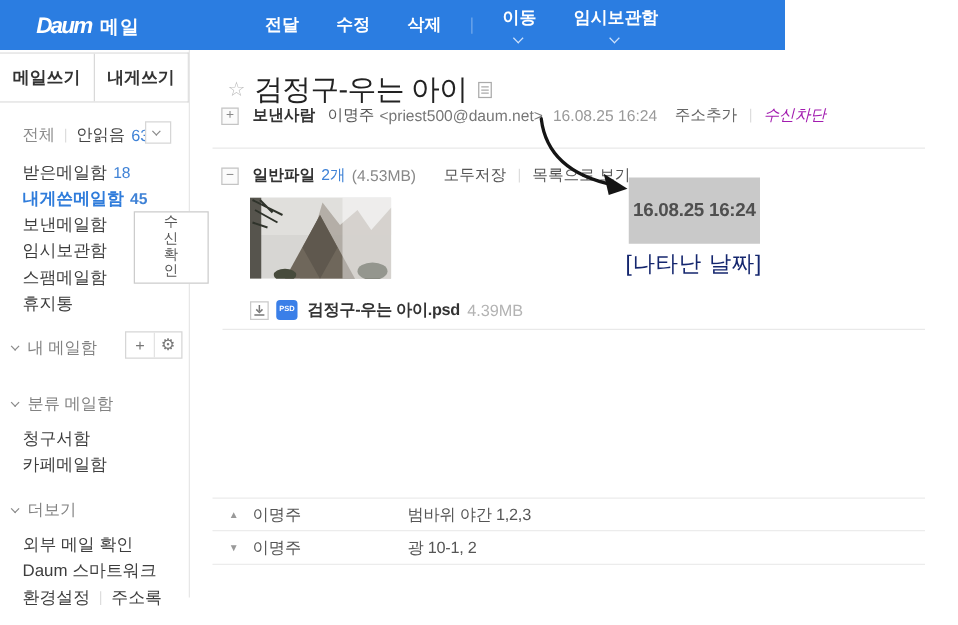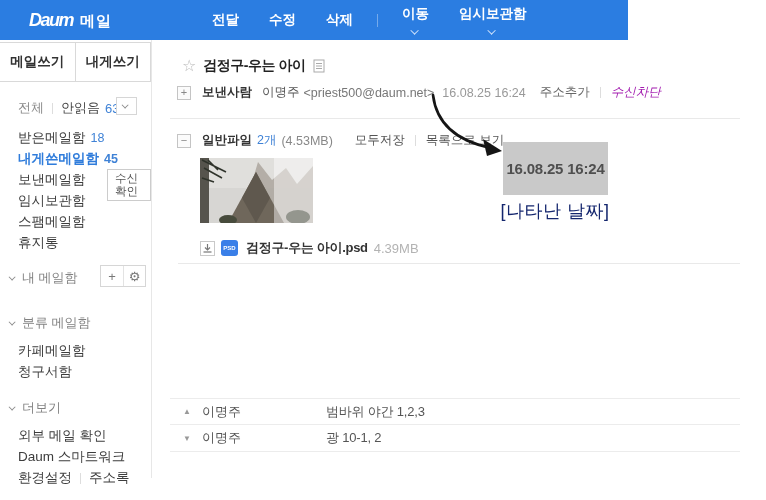--- a/index.html
+++ b/index.html
@@ -34,37 +34,37 @@
   .fdiv { width:1px; height:11px; background:#ddd; margin:0 8px; }
   .filter-unread { color:#444; cursor:pointer; }
   .count { color:#3f82d6; margin-left:5px; }
   .chevbox { position:absolute; right:14px; top:-2px; width:21px; height:18px; border:1px solid #d6d6d6;
              display:flex; align-items:center; justify-content:center; background:#fff; cursor:pointer; }
   .folders { margin:10px 0 0 18px; }
   .folder { display:flex; align-items:center; height:21px; font-size:13.5px; color:#3d3d3d; cursor:pointer; position:relative; }
   .folder .count { font-size:12.5px; }
   .folder.sel { color:#2f7cdb; font-weight:bold; }
   .btn-sm { position:absolute; left:89px; top:0px; border:1px solid #ccc; background:#fff; color:#555;
-            font-size:11.5px; padding:2px 7px; cursor:pointer; line-height:13px; }
+            font-size:11.5px; padding:2px 23px; cursor:pointer; line-height:13px; }
   .sect { display:flex; align-items:center; margin:0 0 0 11px; font-size:13px; color:#828282; cursor:pointer; position:relative; }
   .sect .chev-g { margin-right:6px; }
   .toolbox { position:absolute; left:89px; top:-4px; display:flex; border:1px solid #d6d6d6; background:#fff; }
   .toolbox span { width:22px; height:20px; display:flex; align-items:center; justify-content:center;
                   color:#777; font-size:13px; cursor:pointer; }
   .toolbox span + span { border-left:1px solid #e3e3e3; }
   .subitems { margin:8px 0 0 18px; }
   .subitem { height:21px; display:flex; align-items:center; font-size:13.5px; color:#3d3d3d; cursor:pointer; }
   .side-footer { display:flex; align-items:center; margin:2px 0 0 18px; font-size:13.5px; color:#3d3d3d; }
   .side-footer span { cursor:pointer; }
 
   
   .content { position:absolute; left:168px; top:40px; width:572px; height:440px; }
   .subject-row { position:absolute; left:14px; top:16px; display:flex; align-items:center; }
   .star { color:#bcbcbc; font-size:16px; margin-right:7px; cursor:pointer; }
-  .subject { font-size:14px; font-weight:bold; color:#222; letter-spacing:-0.5px; }
+  .subject { font-size:23px; font-weight:normal; color:#222; letter-spacing:-0.5px; }
   .copy-ic { margin-left:8px; cursor:pointer; display:inline-flex; }
   .sender-row { position:absolute; left:9px; top:44px; display:flex; align-items:center; font-size:12.5px; }
   .sqbox { width:14px; height:14px; border:1px solid #c4c4c4; background:#fbfbfb; color:#888;
            display:inline-flex; align-items:center; justify-content:center; font-size:11px; line-height:1;
            cursor:pointer; flex:none; }
   .from-label { font-weight:bold; color:#333; margin:0 10px 0 11px; }
   .sender-name { color:#555; }
   .sender-email { color:#777; margin-left:4px; }
   .mail-date { color:#999; margin-left:8px; }
   .addr-add { color:#666; margin-left:14px; cursor:pointer; }
@@ -173,22 +173,22 @@
         <span>+</span>
         <span>⚙</span>
       </span>
     </div>
 
     <div class="sect" style="margin-top:27px;">
       <i class="chev chev-g"></i>
       <span>분류 메일함</span>
     </div>
     <div class="subitems">
+      <div class="subitem">청구서함</div>
       <div class="subitem">카페메일함</div>
-      <div class="subitem">청구서함</div>
     </div>
 
     <div class="sect" style="margin-top:17px;">
       <i class="chev chev-g"></i>
       <span>더보기</span>
     </div>
     <div class="subitems">
       <div class="subitem">외부 메일 확인</div>
       <div class="subitem">Daum 스마트워크</div>
     </div>

